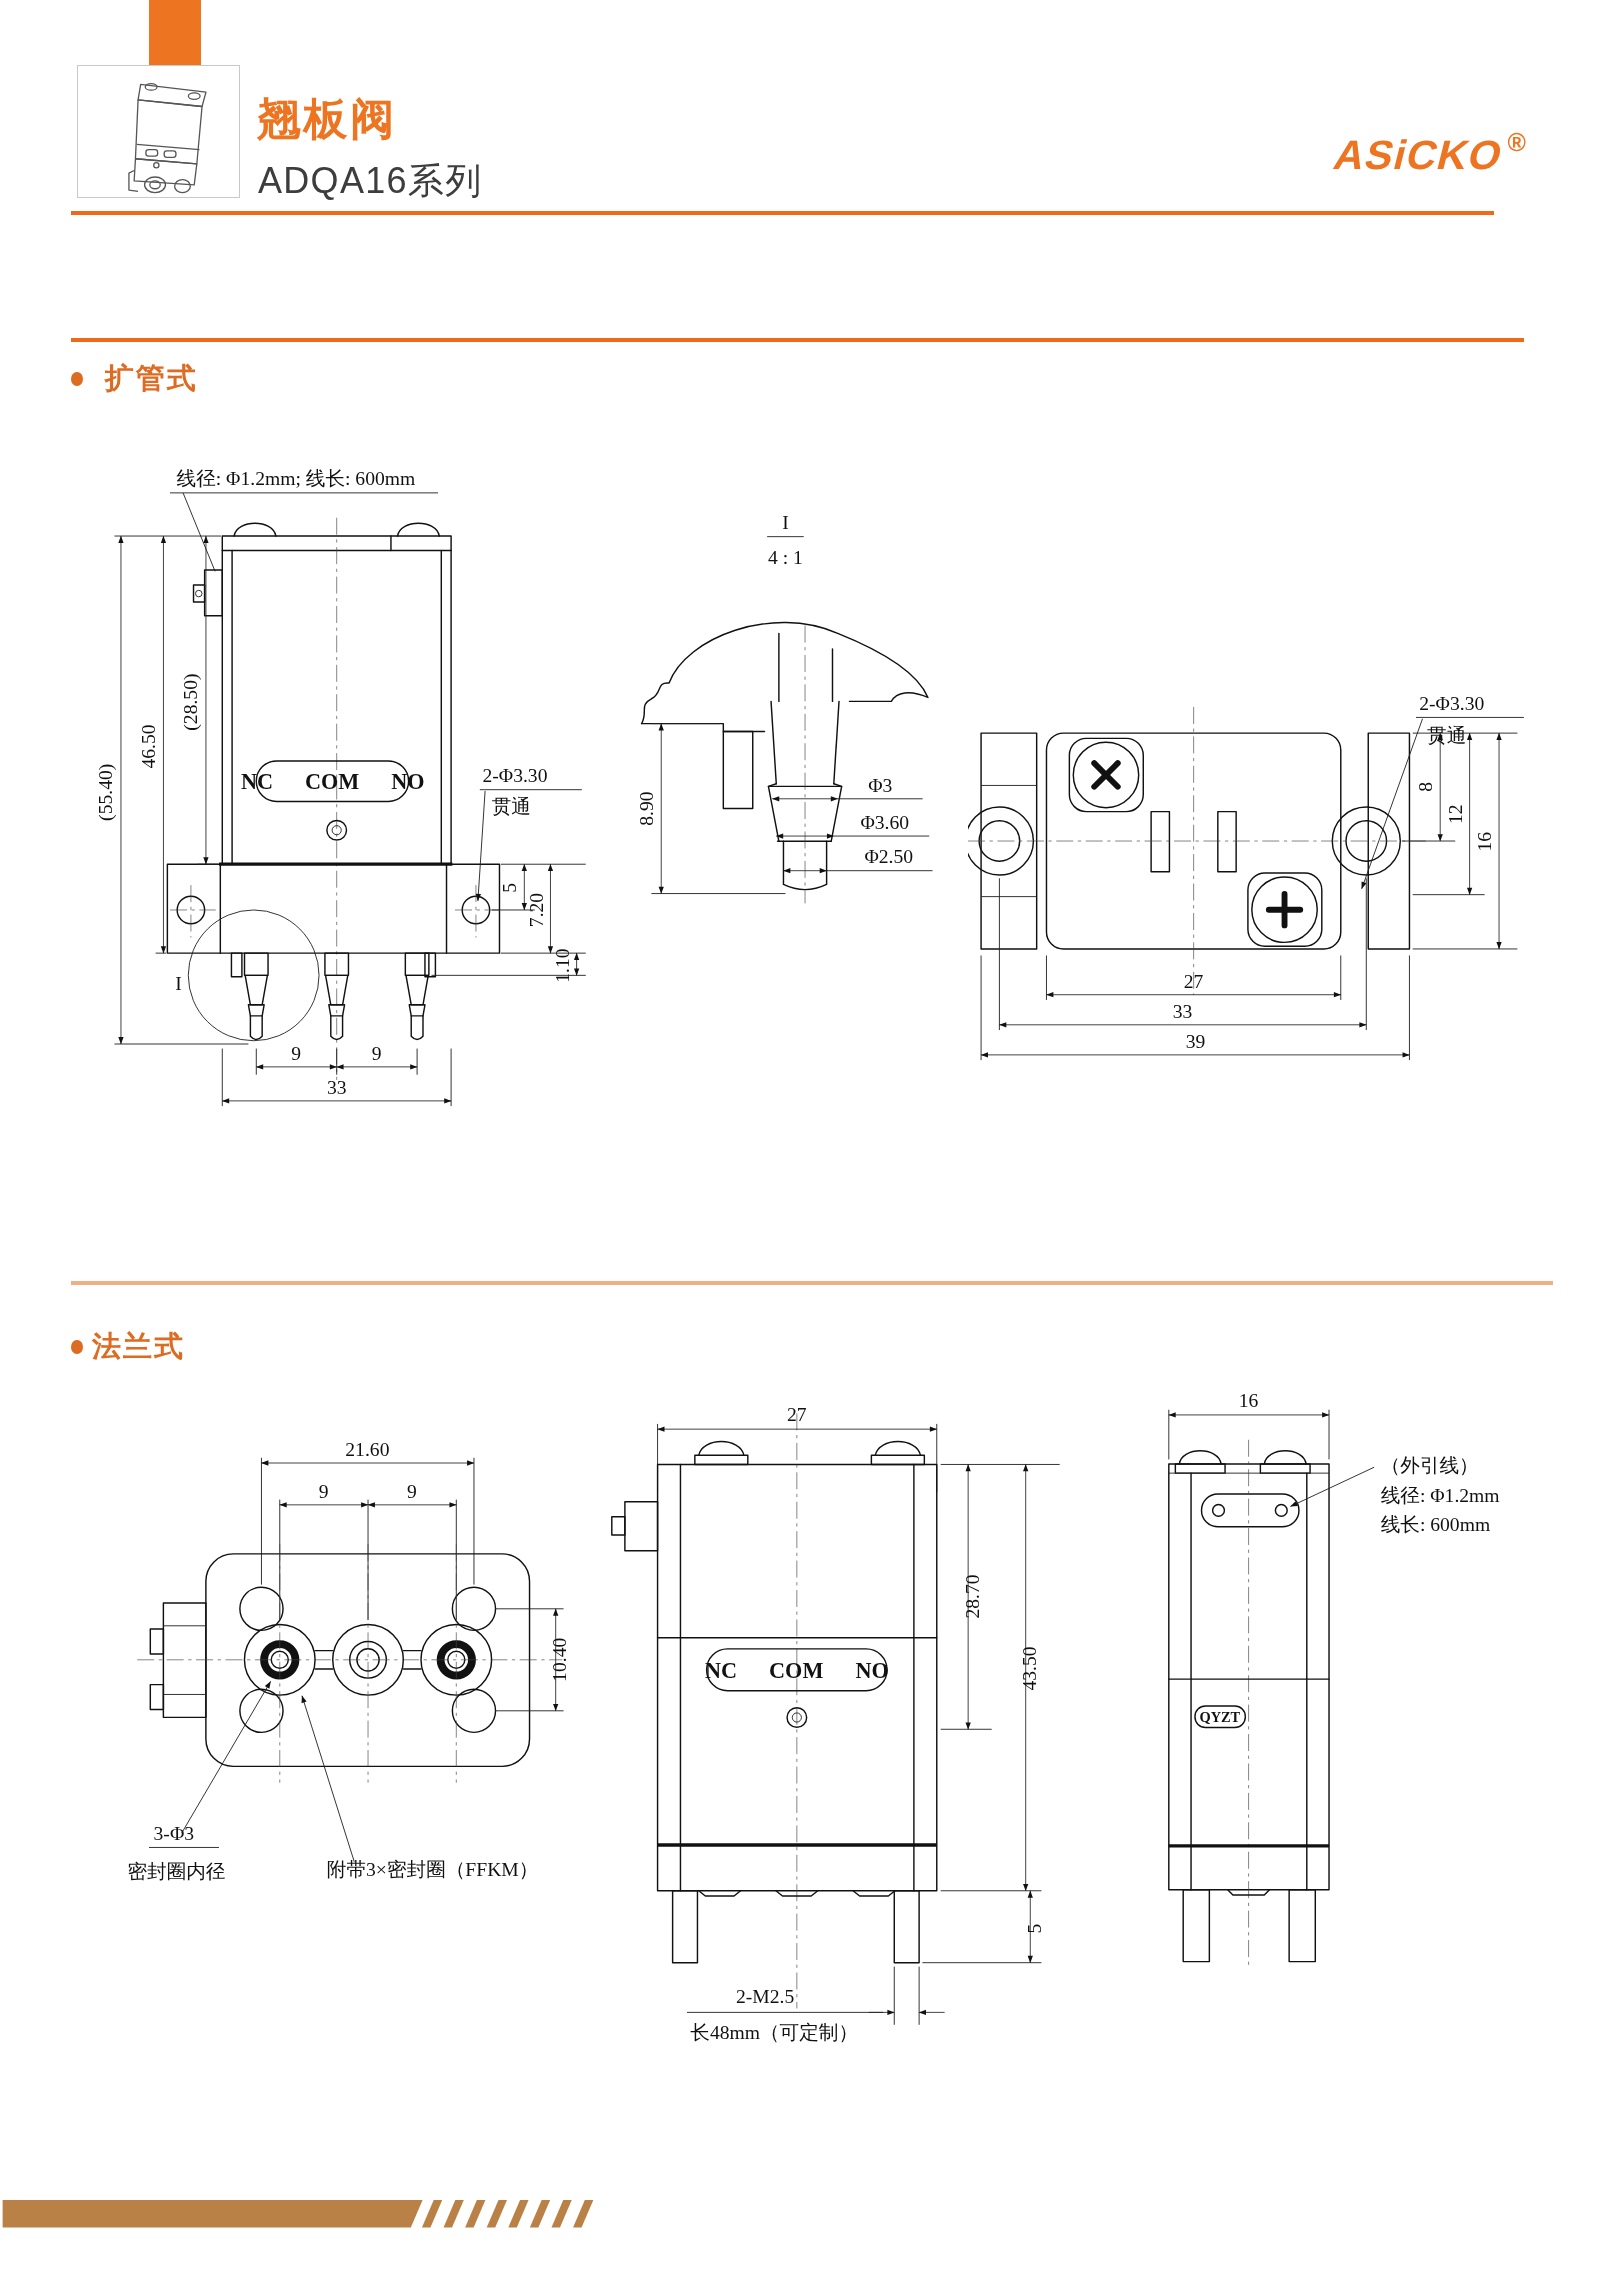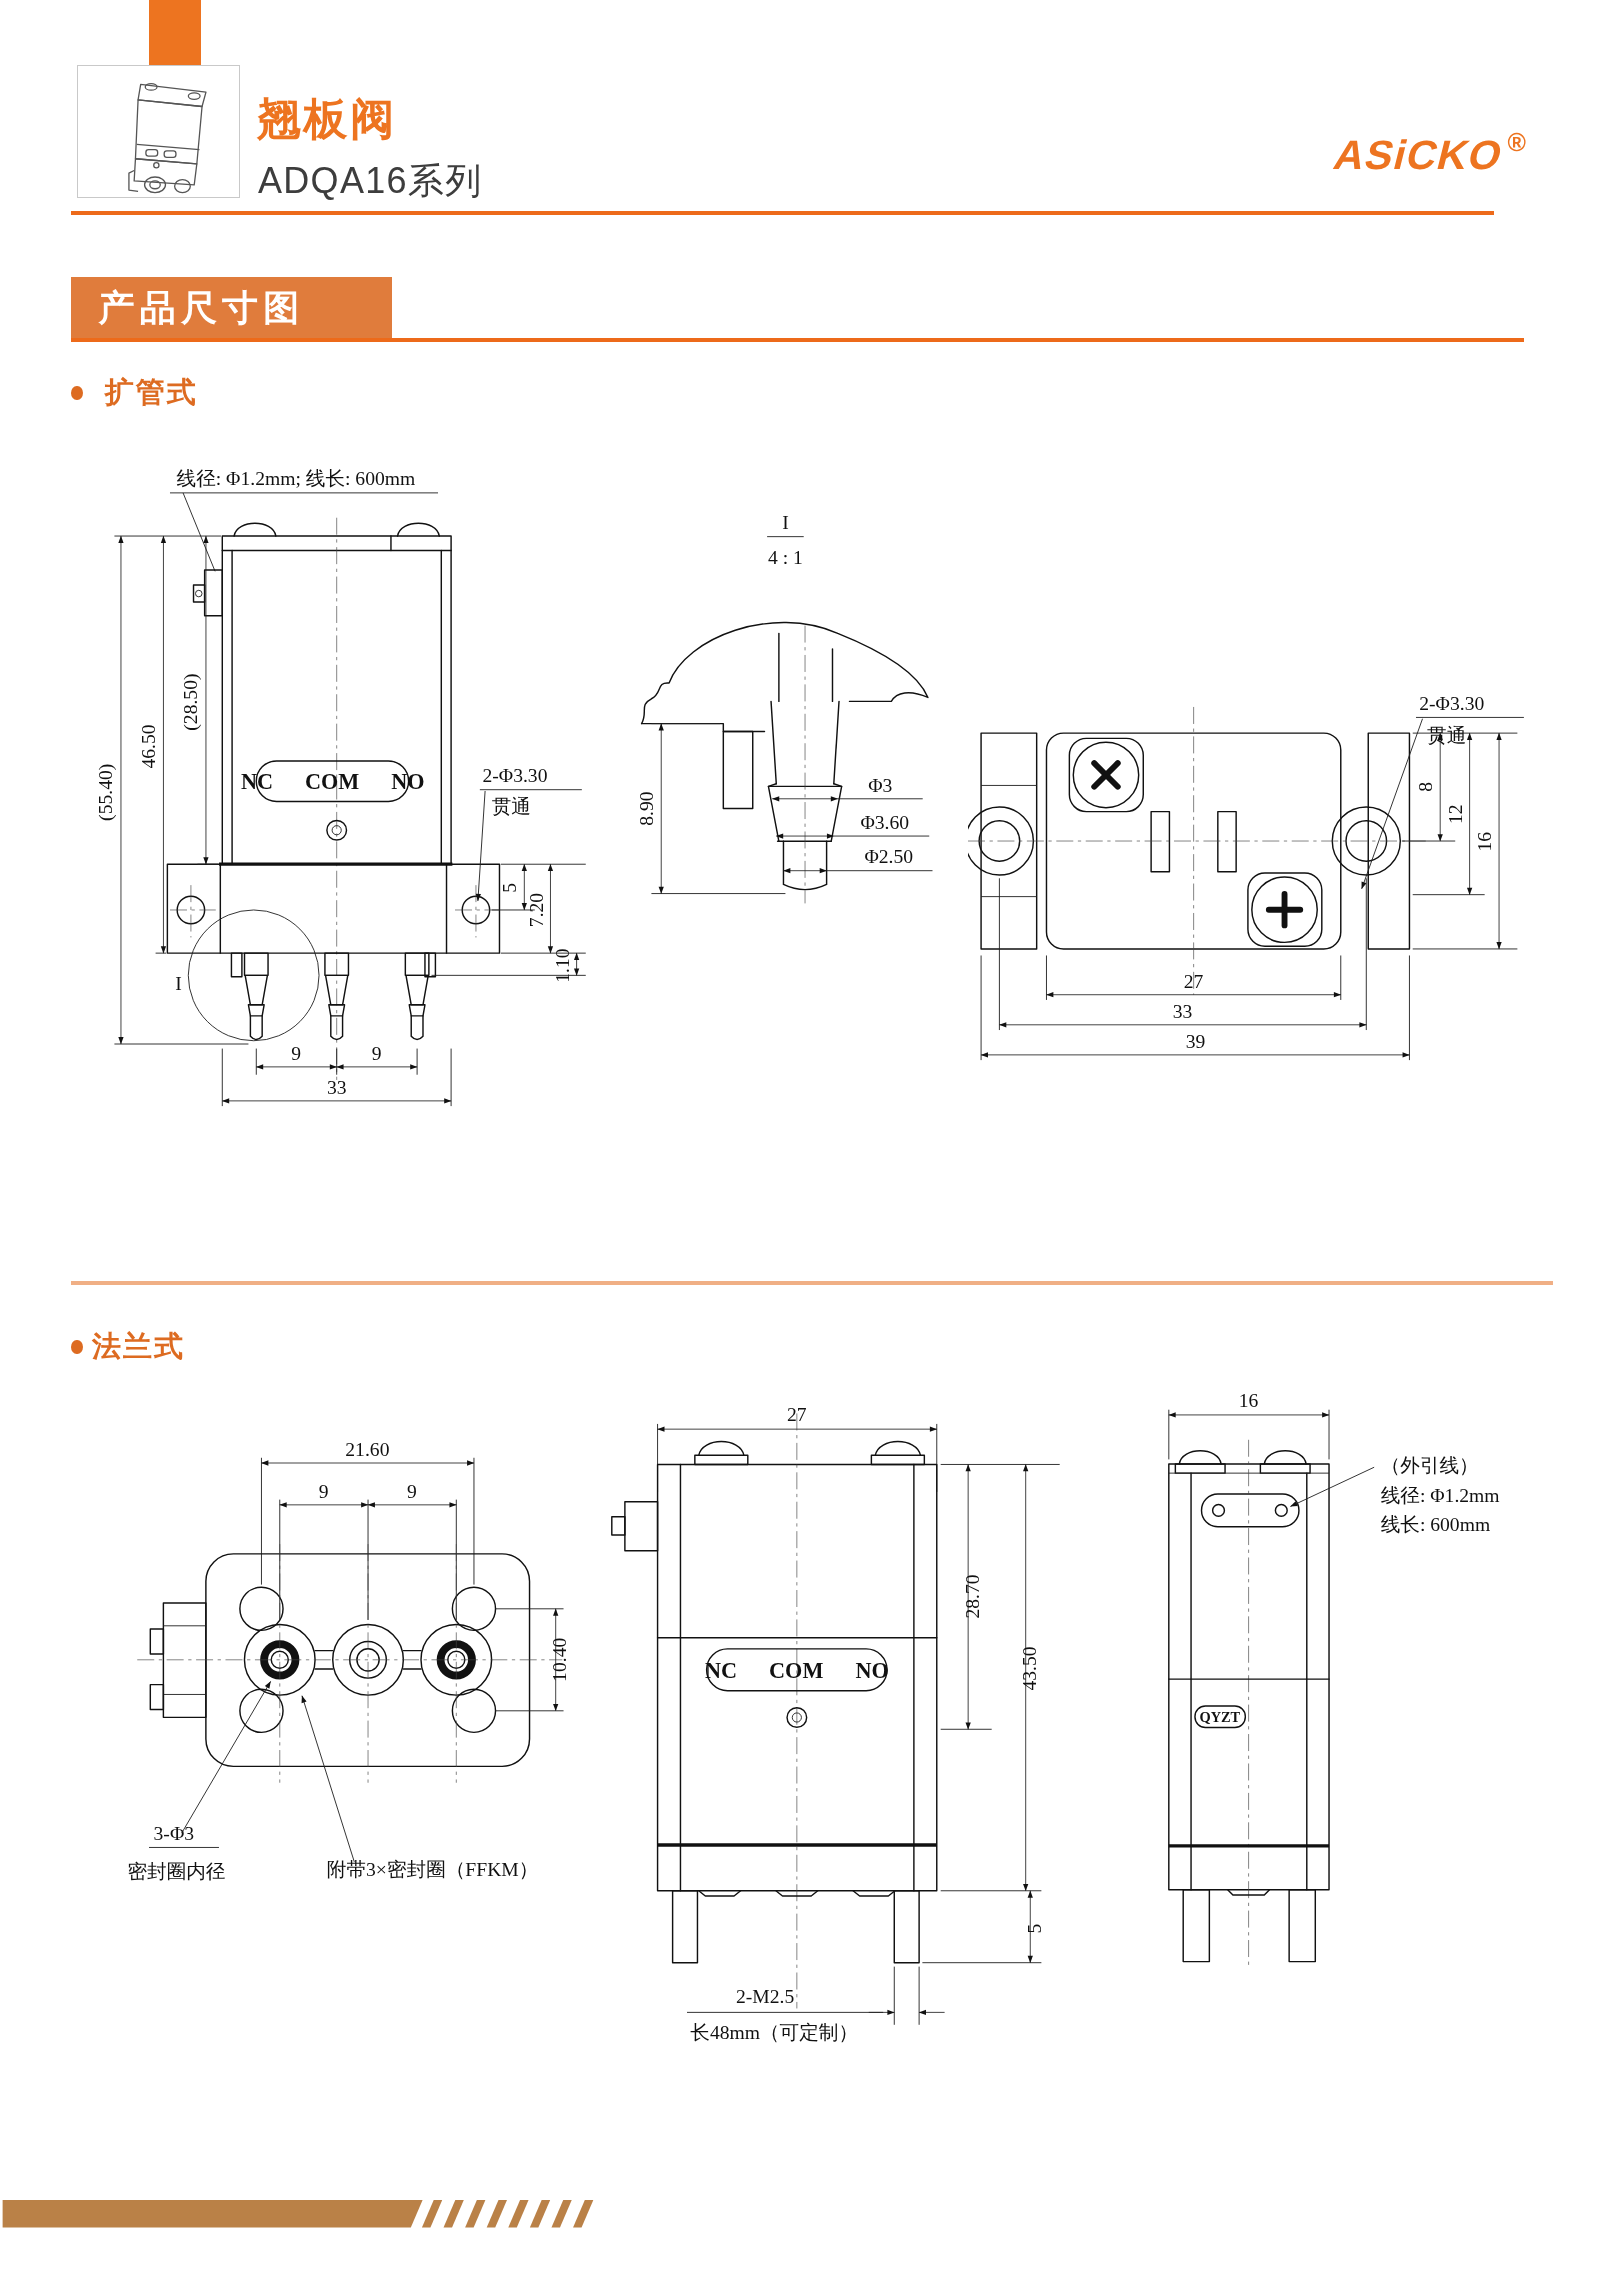--- a/index.html
+++ b/index.html
@@ -14,21 +14,21 @@
   #logo{right:148px;top:132px;font-size:41px;font-weight:800;color:#ED7420;
         transform:skewX(-14deg);letter-spacing:1.3px;font-family:"Liberation Sans",sans-serif;}
   #logo-reg{right:124px;top:128px;font-size:25px;font-weight:700;color:#ED7420;}
   .hr1{left:71px;top:211px;width:1423px;height:3.9px;background:#ED6A1A;}
   
   #banner{left:71px;top:277px;width:321px;height:61px;background:#E07C3C;color:#fff;
           font-size:36px;font-weight:700;letter-spacing:5.2px;line-height:61px;padding-left:27.5px;box-sizing:border-box;}
   .hr2{left:71px;top:338px;width:1453px;height:3.9px;background:#ED6A1A;}
   .bullet-row{display:flex;align-items:center;gap:9.2px;color:#DD6B21;font-size:29px;font-weight:700;letter-spacing:2px;}
   .bullet-dot{width:11.8px;height:14.4px;border-radius:50%;background:#DD6B21;display:inline-block;}
-  #sec1{left:71px;top:373px;gap:22px;}
+  #sec1{left:71px;top:359px;gap:22px;}
   #sec2{left:71px;top:1327px;font-family:Liberation Mono, monospace;}
   .hr3{left:71px;top:1281px;width:1482px;height:3.9px;background:#F0AF85;}
   
   #band{left:0;top:2200px;width:628px;height:27.5px;}
   
   svg text{white-space:pre;}
   .ol{fill:none;stroke:#111;stroke-width:2.2px;stroke-linejoin:round;stroke-linecap:round;}
   .thk{fill:none;stroke:#111;stroke-width:5px;}
   .thin{fill:none;stroke:#222;stroke-width:1.4px;}
   .dim{fill:none;stroke:#222;stroke-width:1.3px;}
@@ -71,21 +71,20 @@
       </g>
     </svg>
   </div>
 
   <div class="abs" id="page-title">翘板阀</div>
   <div class="abs" id="page-series">ADQA16系列</div>
   <div class="abs" id="logo">ASiCKO</div>
   <div class="abs" id="logo-reg">®</div>
   <div class="abs hr1"></div>
 
-  <div class="abs" id="banner">产品尺寸图</div>
   <div class="abs hr2"></div>
 
   <div class="abs bullet-row" id="sec1">
     <span class="bullet-dot"></span>
     <span>扩管式</span>
   </div>
 
   <svg class="abs" style="left:85px;top:452px" width="523" height="661" viewBox="0 0 800 1010">
 
     <text class="ct" x="140" y="50">线径: Φ1.2mm; 线长: 600mm</text>

